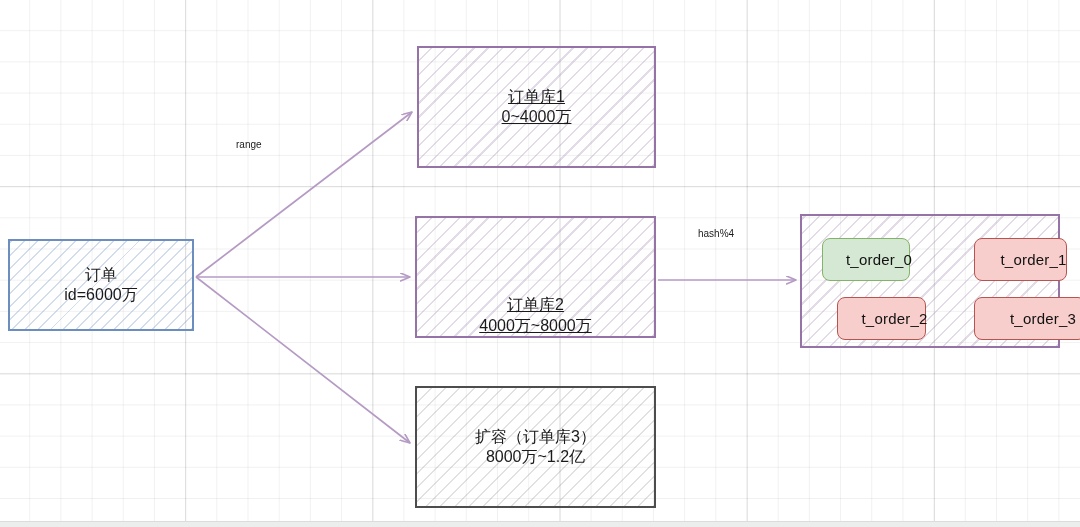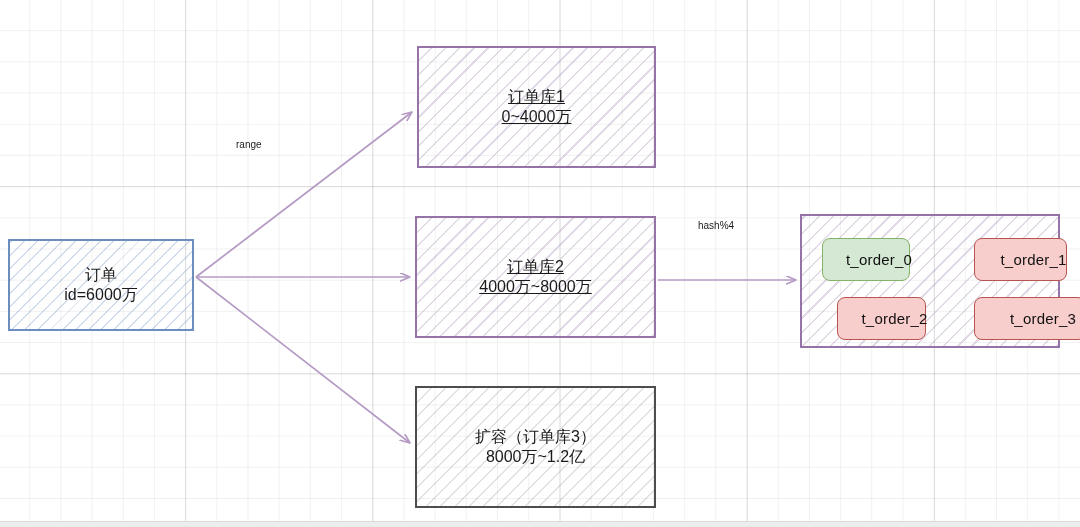--- a/index.html
+++ b/index.html
@@ -91,21 +91,21 @@
   .purple-node .hatch,
   #node-shard-panel .hatch {
     background-image: repeating-linear-gradient(
         -45deg,
         rgba(150,115,166,0.26) 0px,
         rgba(150,115,166,0.26) 1.6px,
         rgba(255,255,255,0) 1.6px,
         rgba(255,255,255,0) 10px);
   }
   #node-db1 { left: 417px; top: 46px; width: 239px; height: 122px; }
-  #node-db2 { left: 415px; top: 216px; width: 241px; height: 122px; }
+  #node-db2 { left: 415px; top: 216px; width: 241px; height: 122px; align-items: flex-end; }
   
   #node-db3 {
     left: 415px;
     top: 386px;
     width: 241px;
     height: 122px;
     border: 2.5px solid #4d4d4d;
     font-size: 16px;
   }
   #node-db3 .hatch {
@@ -154,21 +154,21 @@
   #tbl-3 { left: 141px; top: 81px; width: 112px; height: 43px; }
 
   .edge-label {
     position: absolute;
     font-size: 10px;
     color: #1a1a1a;
     white-space: nowrap;
     z-index: 4;
   }
   #label-range { left: 236px; top: 139px; }
-  #label-hash { left: 698px; top: 220px; }
+  #label-hash { left: 698px; top: 228px; }
 </style>
 </head>
 <body>
 
 <div id="canvas">
 
   <svg class="edges" viewBox="0 0 1080 527" xmlns="http://www.w3.org/2000/svg">
     <defs>
       <marker id="arrowOpen" markerWidth="11" markerHeight="9" refX="10" refY="4.5" orient="auto" markerUnits="userSpaceOnUse">
         <path d="M0.5,0.5 L10,4.5 L0.5,8.5" fill="none" stroke="#b59ac4" stroke-width="1.6" stroke-linejoin="round" stroke-linecap="round"></path>

